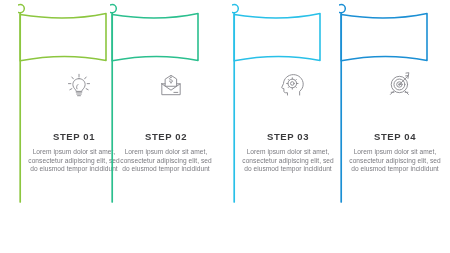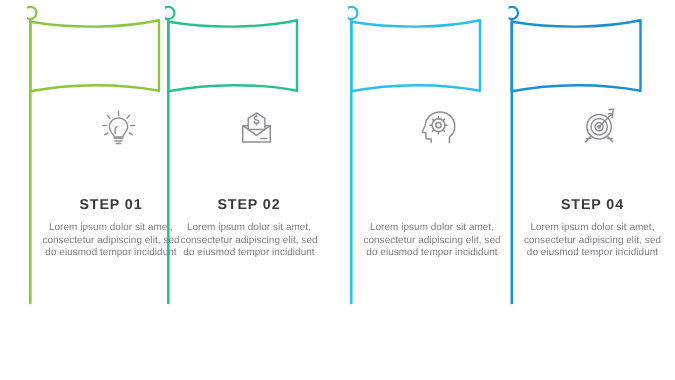--- a/index.html
+++ b/index.html
@@ -91,20 +91,21 @@
 
       <svg class="ic ic-head-gear-icon" viewBox="0 0 40 40" fill="none" stroke="#8e8e93" stroke-width="1.15" stroke-linecap="round" stroke-linejoin="round" style="display: block;">
         <path d="M27.8 31.8v-4.4c2.6-2 4.2-5 4.2-8.4 0-6.2-5.2-11.2-11.6-11.2-6.2 0-11.3 4.7-11.6 10.6l-2 4.3c-.2.5.1 1 .6 1.1l1.9.5v3c0 1 .8 1.8 1.8 1.8h2.4v2.7"></path>
         <circle cx="19.2" cy="18.2" r="5.1"></circle>
         <circle cx="19.2" cy="18.2" r="2.1"></circle>
         <path d="M19.2 13.1v-1.6M19.2 24.9v-1.6M14.1 18.2h-1.6M25.9 18.2h-1.6M15.6 14.6l-1.1-1.1M23.9 22.9l-1.1-1.1M15.6 21.8l-1.1 1.1M23.9 13.5l-1.1 1.1"></path>
       </svg>
 
     </div>
 
+    <div class="title">STEP 03</div>
     <div class="desc">Lorem ipsum dolor sit amet, consectetur adipiscing elit, sed do eiusmod tempor incididunt</div>
   </div>
 
   <div class="step" style="left: 339px; text-decoration: underline;">
     <div class="flagwrap">
       <svg width="112" height="210" viewBox="0 0 112 210" fill="none" xmlns="http://www.w3.org/2000/svg">
         <line class="pole" x1="2.2" y1="13" x2="2.2" y2="202" stroke-width="1.7" stroke-linecap="round" stroke="#1B8FD4"></line>
         <circle class="knob" cx="2.2" cy="8.6" r="4.1" fill="none" stroke-width="1.5" stroke="#1B8FD4"></circle>
         <path class="flag" d="M2.2 14.5 C 30 19, 62 19, 88 13.5 L 88 60.5 C 62 55.5, 30 55.5, 2.2 60.8 Z" fill="none" stroke-width="1.6" stroke-linejoin="round" stroke="#1B8FD4"></path>
       </svg>

